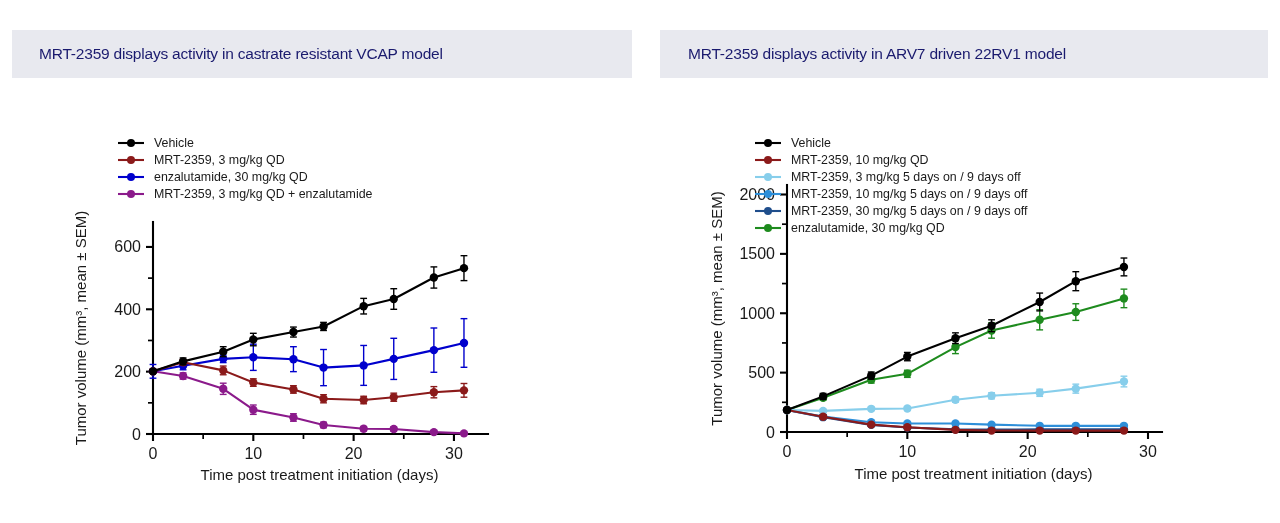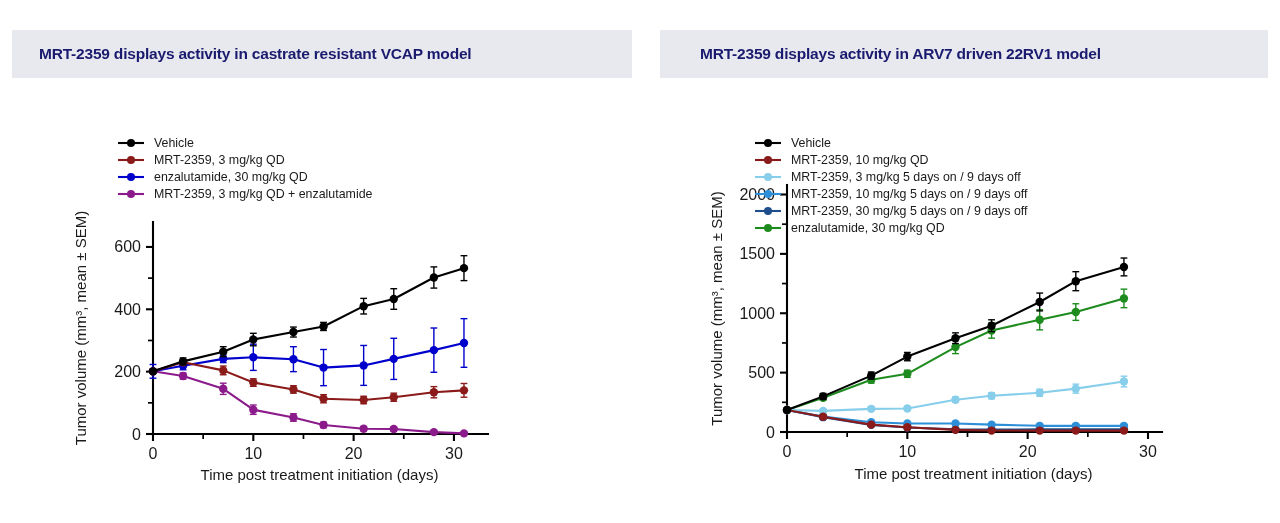--- a/index.html
+++ b/index.html
@@ -10,27 +10,27 @@
   }
   .slide{position:absolute;inset:0;}
 
   
   .banner{
     position:absolute;height:48px;
     background:#e8e9ef;
     display:flex;align-items:center;
   }
   .banner-text{
-    font-size:15.5px;font-weight:bold;color:#1a1a6e;
+    font-size:15.5px;font-weight:normal;color:#1a1a6e;
     letter-spacing:-0.2px;white-space:nowrap;
   }
   #banner-left{left:12px;top:30px;width:620px;}
   #banner-left .banner-text{padding-left:27px;}
   #banner-right{left:660px;top:30px;width:608px;}
-  #banner-right .banner-text{padding-left:40px;}
+  #banner-right .banner-text{padding-left:28px;}
 
   
   .figure{position:absolute;top:105px;}
   #figure-left{left:60px;width:480px;height:400px;}
   #figure-right{left:700px;width:480px;height:400px;}
 
   svg{display:block;overflow:visible;}
   .axis-line{stroke:#000;stroke-width:2.1;fill:none;stroke-linecap:square;}
   .tick{stroke:#000;stroke-width:2.1;}
   .tick-minor{stroke:#000;stroke-width:1.7;}

